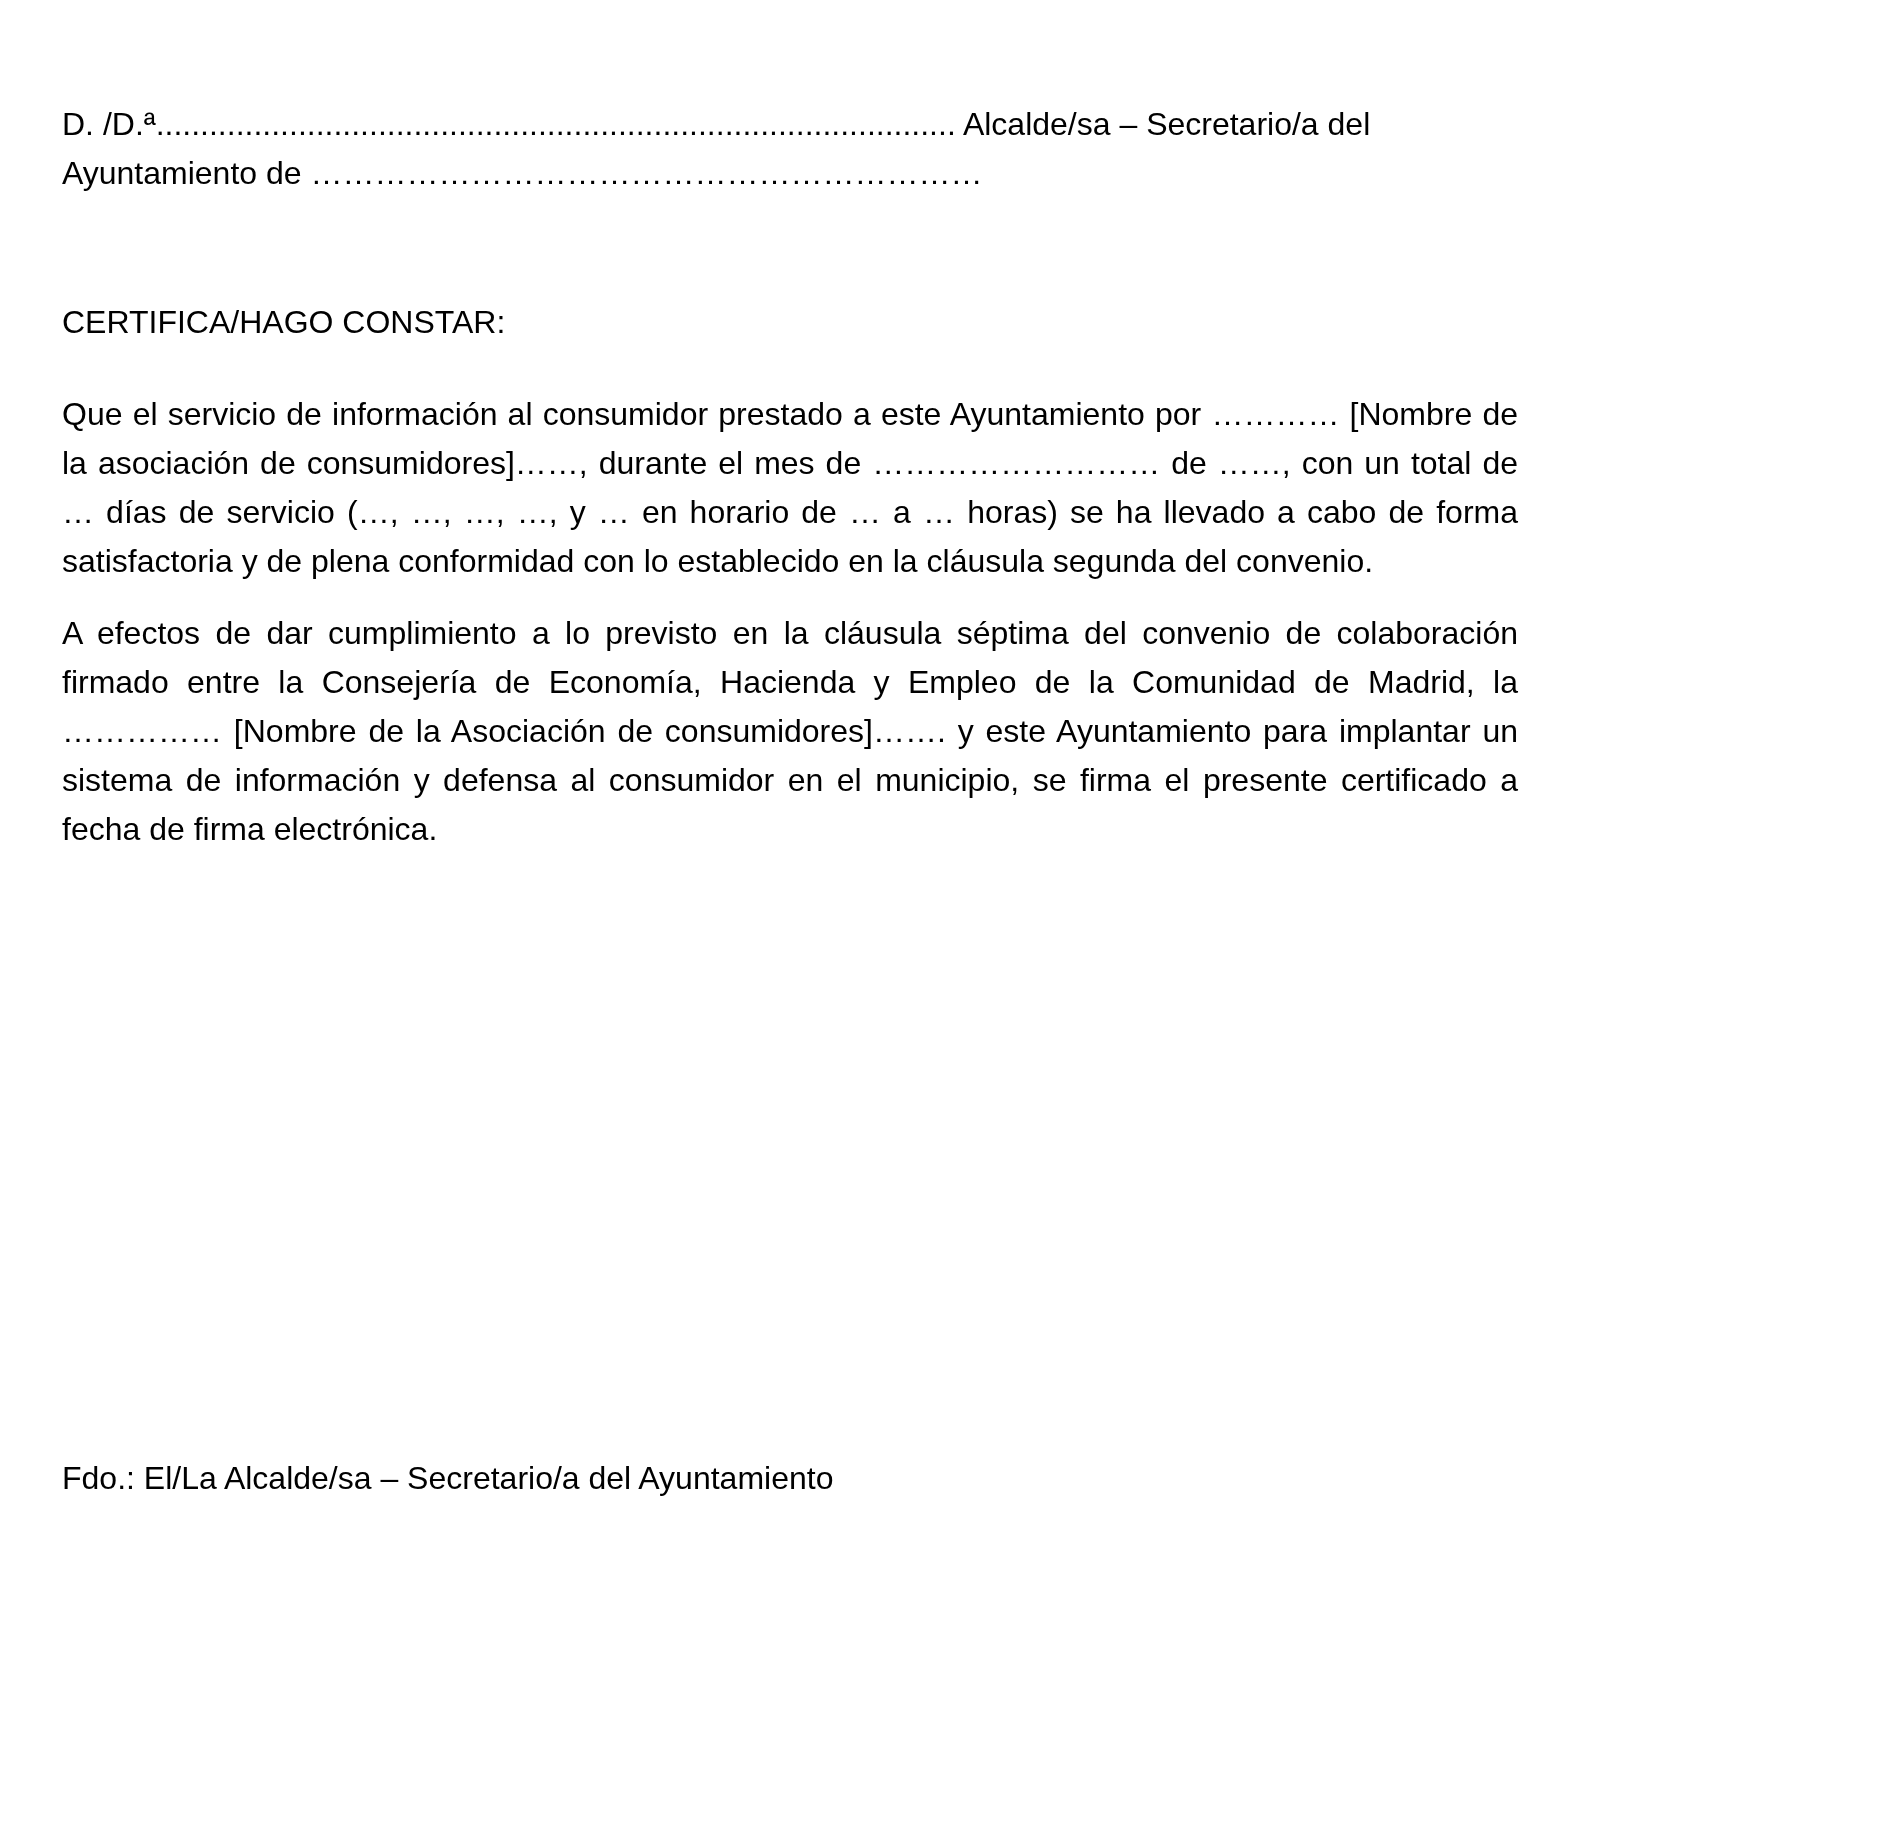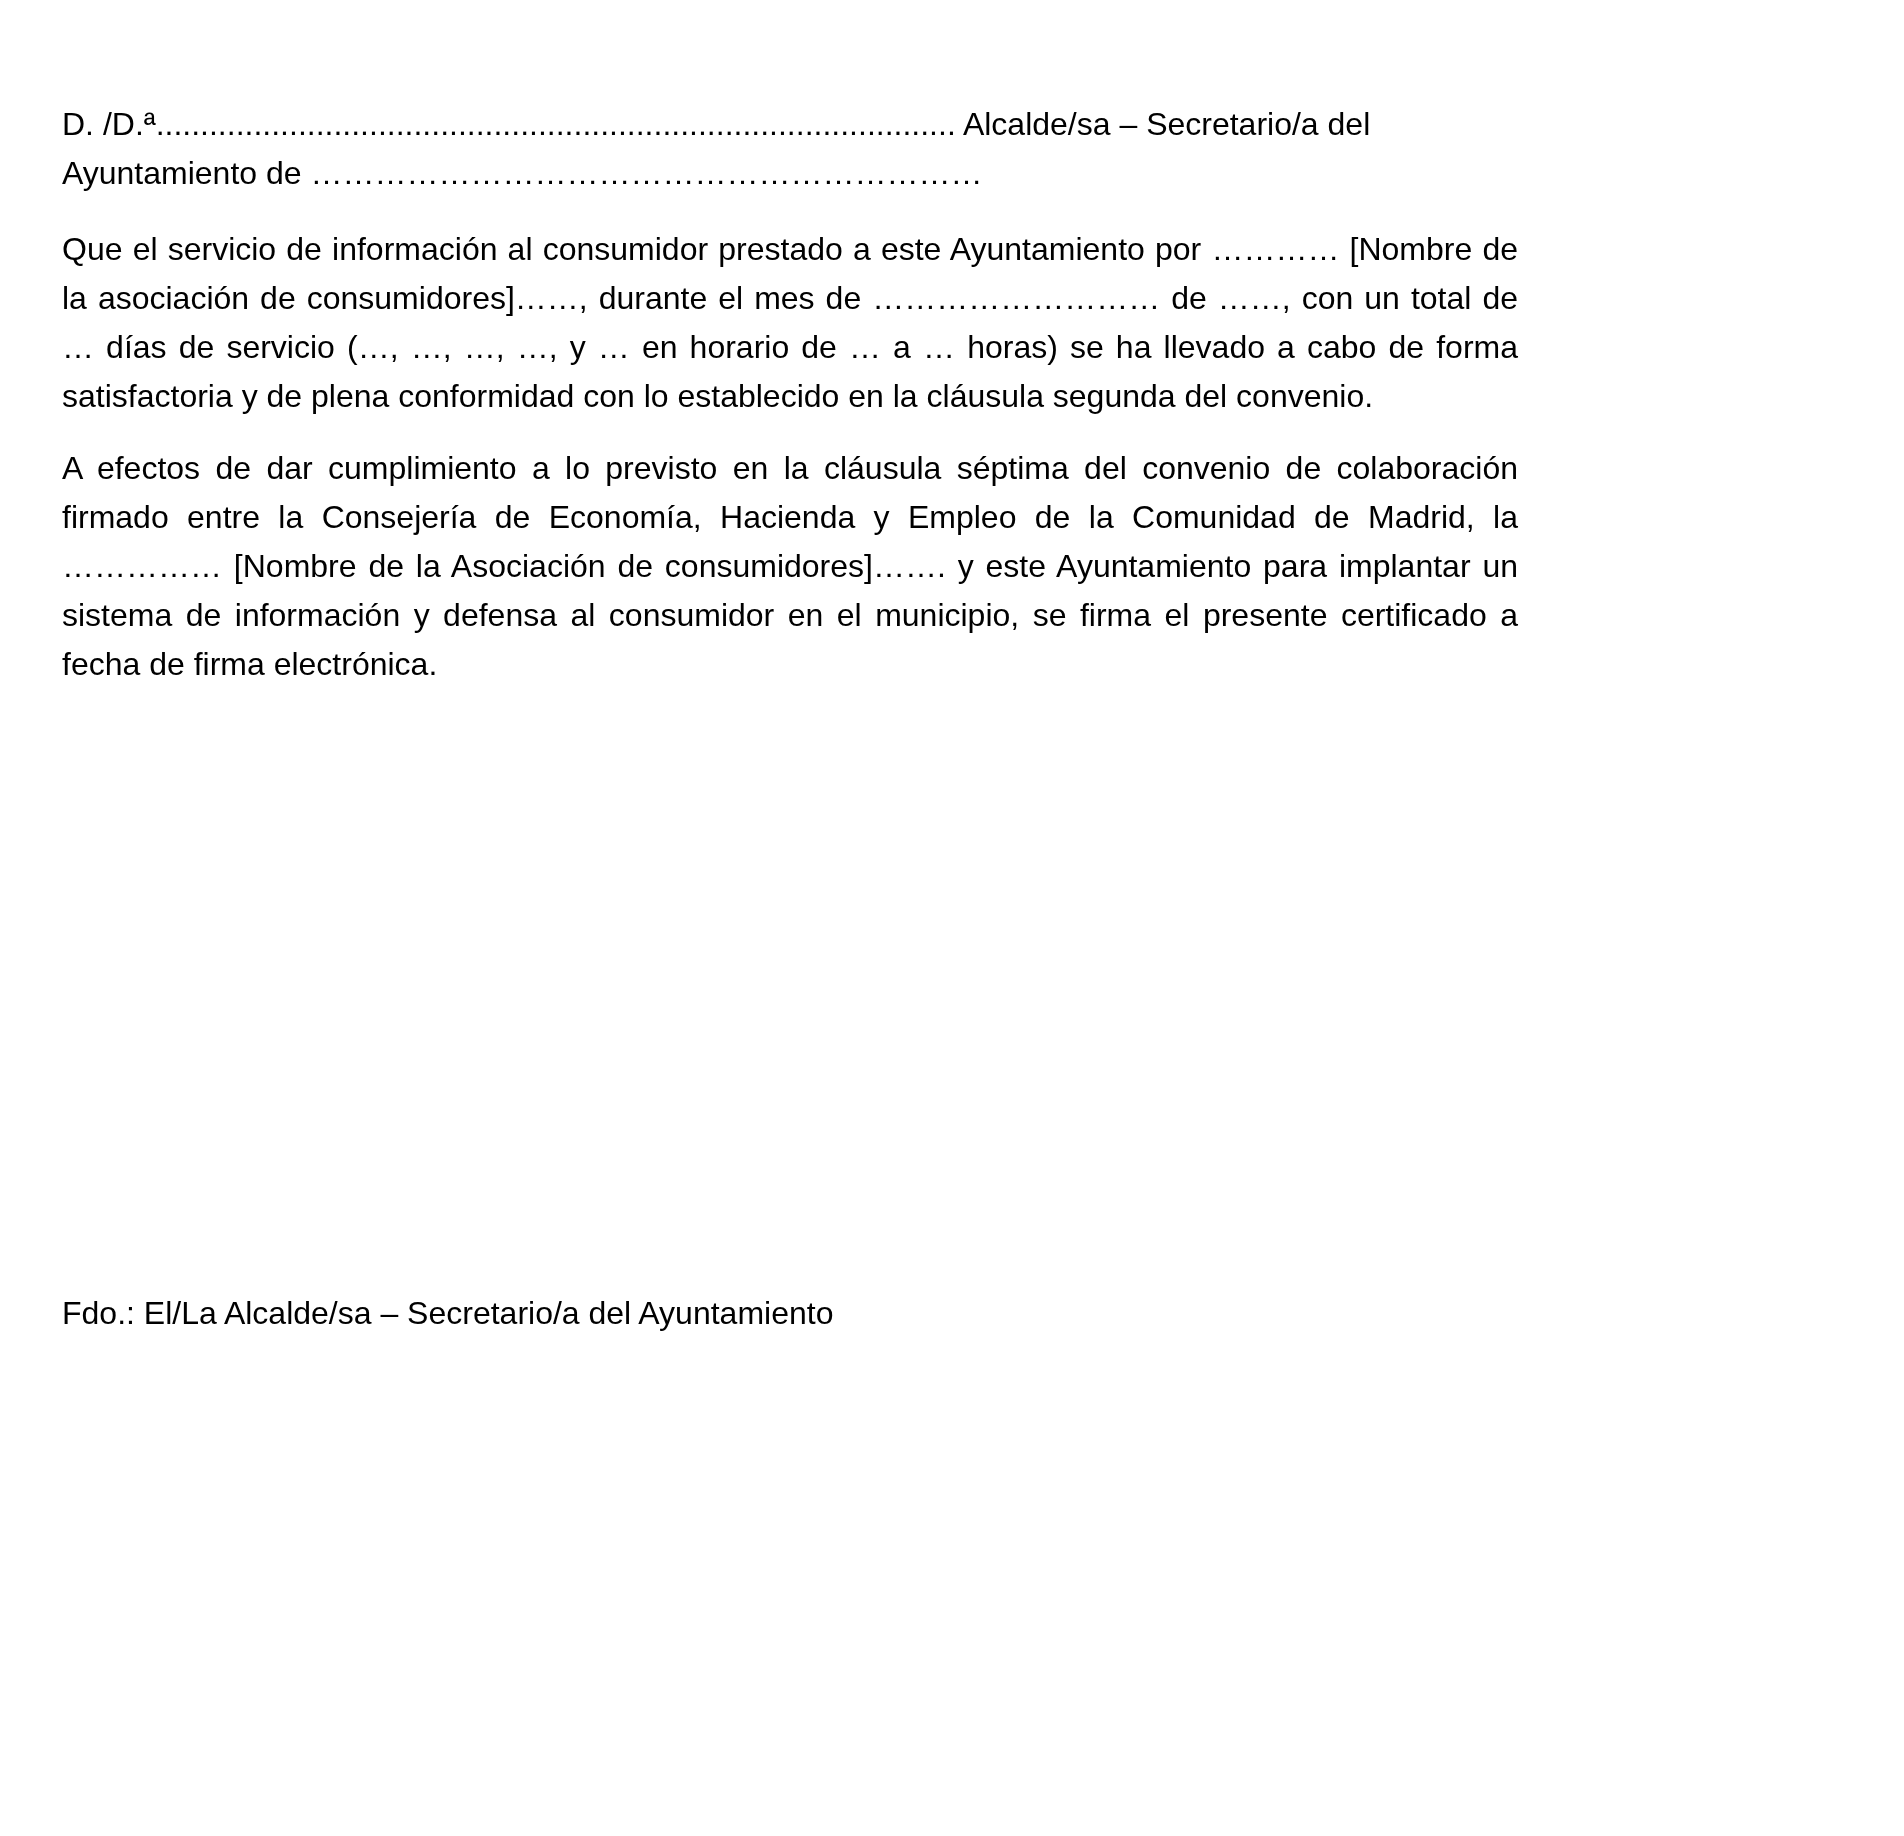--- a/index.html
+++ b/index.html
@@ -30,40 +30,41 @@
     text-align: left;
     white-space: nowrap;
   }
   .heading {
     margin-top: 100px;
   }
   .para {
     text-align: justify;
   }
   .para-1 {
-    margin-top: 27px;
+    margin-top: 43px;
   }
   .para-2 {
     margin-top: 23px;
   }
   .signature {
     margin-top: 600px;
     text-align: left;
   }
 </style>
 </head>
 <body>
 
 <div class="page">
 
   <p class="addressee-block">
     <span>D. /D.ª.......................................................................................... Alcalde/sa – Secretario/a del</span><br>
     <span>Ayuntamiento de ………………………………………………………</span>
   </p>
 
+  <p class="heading">CERTIFICA/HAGO CONSTAR:</p>
 
   <p class="para para-1">Que el servicio de información al consumidor prestado a este Ayuntamiento por ………… [Nombre de la asociación de consumidores]……, durante el mes de ……………………… de ……, con un total de … días de servicio (…, …, …, …, y … en horario de … a … horas) se ha llevado a cabo de forma satisfactoria y de plena conformidad con lo establecido en la cláusula segunda del convenio.</p>
 
   <p class="para para-2">A efectos de dar cumplimiento a lo previsto en la cláusula séptima del convenio de colaboración firmado entre la Consejería de Economía, Hacienda y Empleo de la Comunidad de Madrid, la …………… [Nombre de la Asociación de consumidores]……. y este Ayuntamiento para implantar un sistema de información y defensa al consumidor en el municipio, se firma el presente certificado a fecha de firma electrónica.</p>
 
   <p class="signature">Fdo.: El/La Alcalde/sa – Secretario/a del Ayuntamiento</p>
 
 </div>
 
 </body></html>

